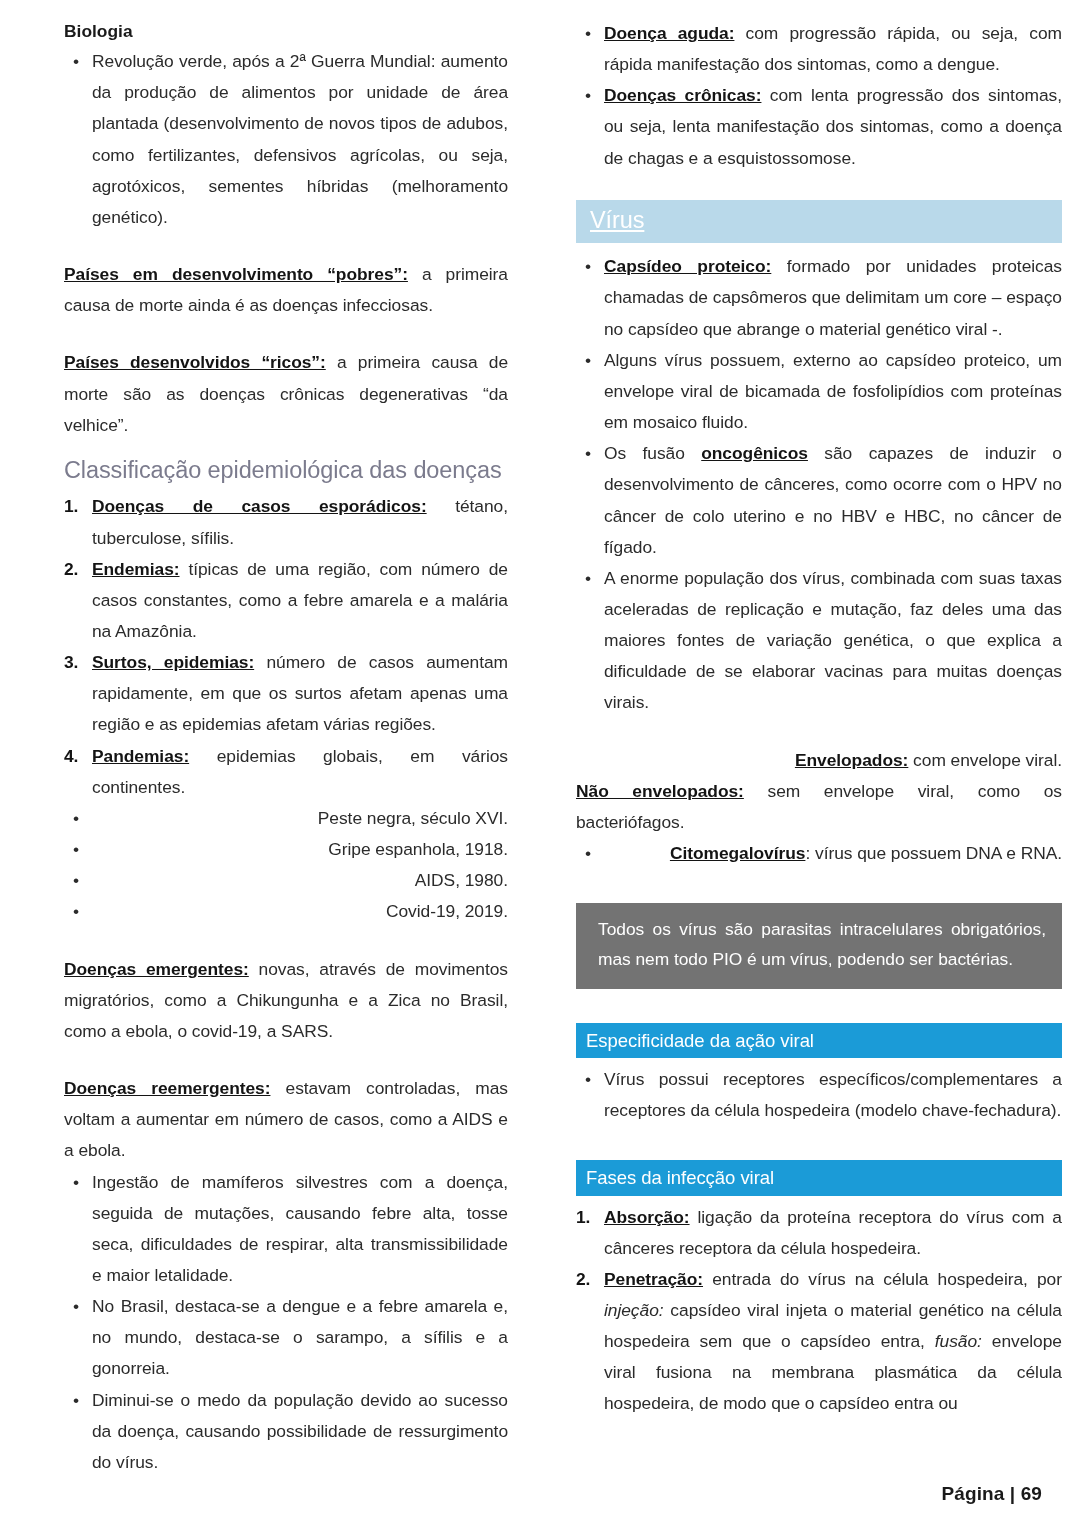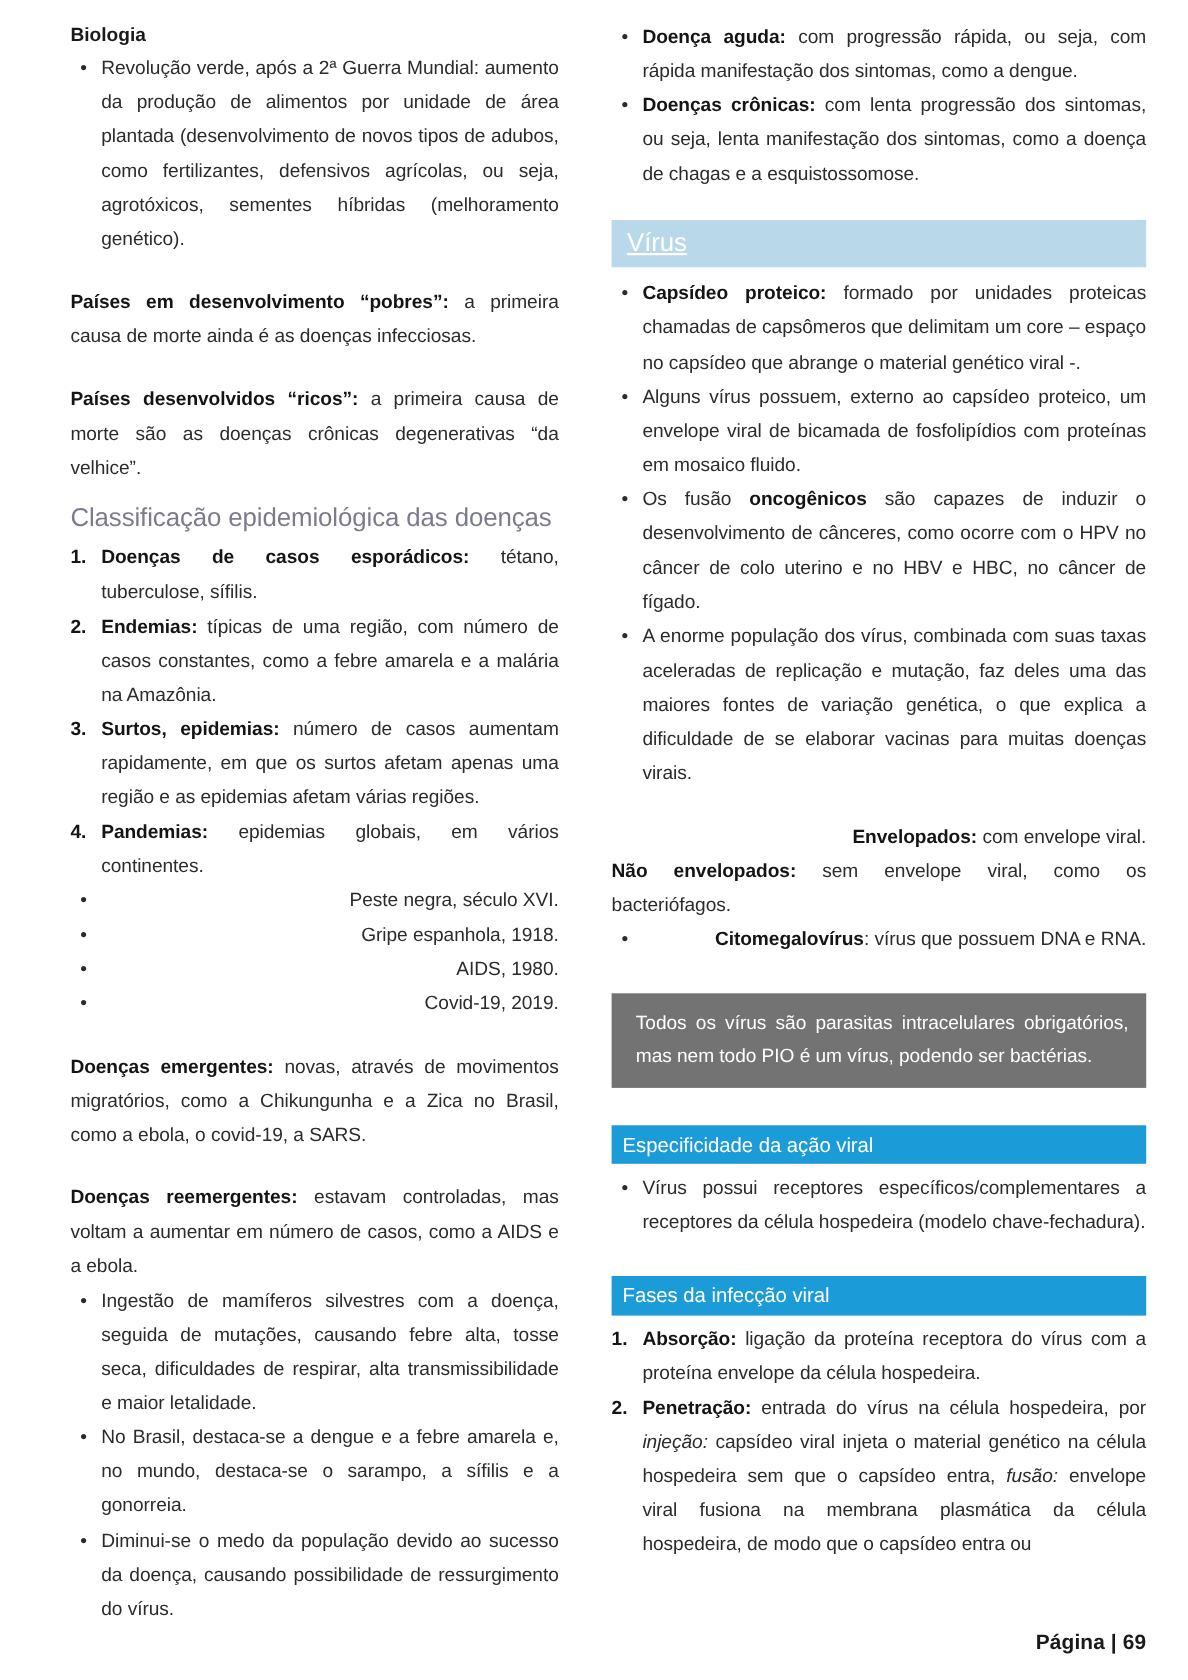--- a/index.html
+++ b/index.html
@@ -19,21 +19,21 @@
     position: relative;
     width: 1080px;
     height: 1527px;
     box-sizing: border-box;
     padding: 18px 38px 0 64px;
     overflow: hidden;
   }
 
   .columns {
     display: flex;
-    gap: 48px;
+    gap: 68px;
     align-items: flex-start;
   }
   .col {
     width: 444px;
     flex: 0 0 444px;
   }
   .col-right { width: 486px; flex: 0 0 486px; }
 
   
   p {
@@ -42,20 +42,21 @@
     line-height: 1.79;
     text-align: justify;
     color: #2b2b2b;
     letter-spacing: -0.05px;
   }
   p.nojust { text-align: right; }
 
   b, .b {
     font-weight: bold;
     color: #141414;
+    text-decoration: underline;
   }
   i, .i { font-style: italic; }
   .spacer-md { height: 26px; }
   .spacer-lg { height: 34px; }
 
   
   .doc-sub {
     font-size: 17.4px;
     font-weight: bold;
     color: #1a1a1a;
@@ -233,21 +234,21 @@
       <div style="height:6px"></div>
 
       <p class="bul"><span class="dot">•</span><span>Vírus possui receptores específicos/complementares a receptores da célula hospedeira (modelo chave-fechadura).</span></p>
 
       <div class="spacer-lg"></div>
 
       <div class="band-dark">Fases da infecção viral</div>
 
       <div style="height:6px"></div>
 
-      <p class="num"><span class="n">1.</span><span class="b">Absorção:</span><span> ligação da proteína receptora do vírus com a proteína envelope da célula hospedeira.</span></p>
+      <p class="num"><span class="n">1.</span><span class="b">Absorção:</span><span> ligação da proteína receptora do vírus com a cânceres receptora da célula hospedeira.</span></p>
 
       <p class="num"><span class="n">2.</span><span class="b">Penetração:</span><span> entrada do vírus na célula hospedeira, por </span><span class="i">injeção:</span><span> capsídeo viral injeta o material genético na célula hospedeira sem que o capsídeo entra, </span><span class="i">fusão:</span><span> envelope viral fusiona na membrana plasmática da célula hospedeira, de modo que o capsídeo entra ou</span></p>
 
     </div>
   </div>
 
   <div class="footer">Página | 69</div>
 
 </div>
 

